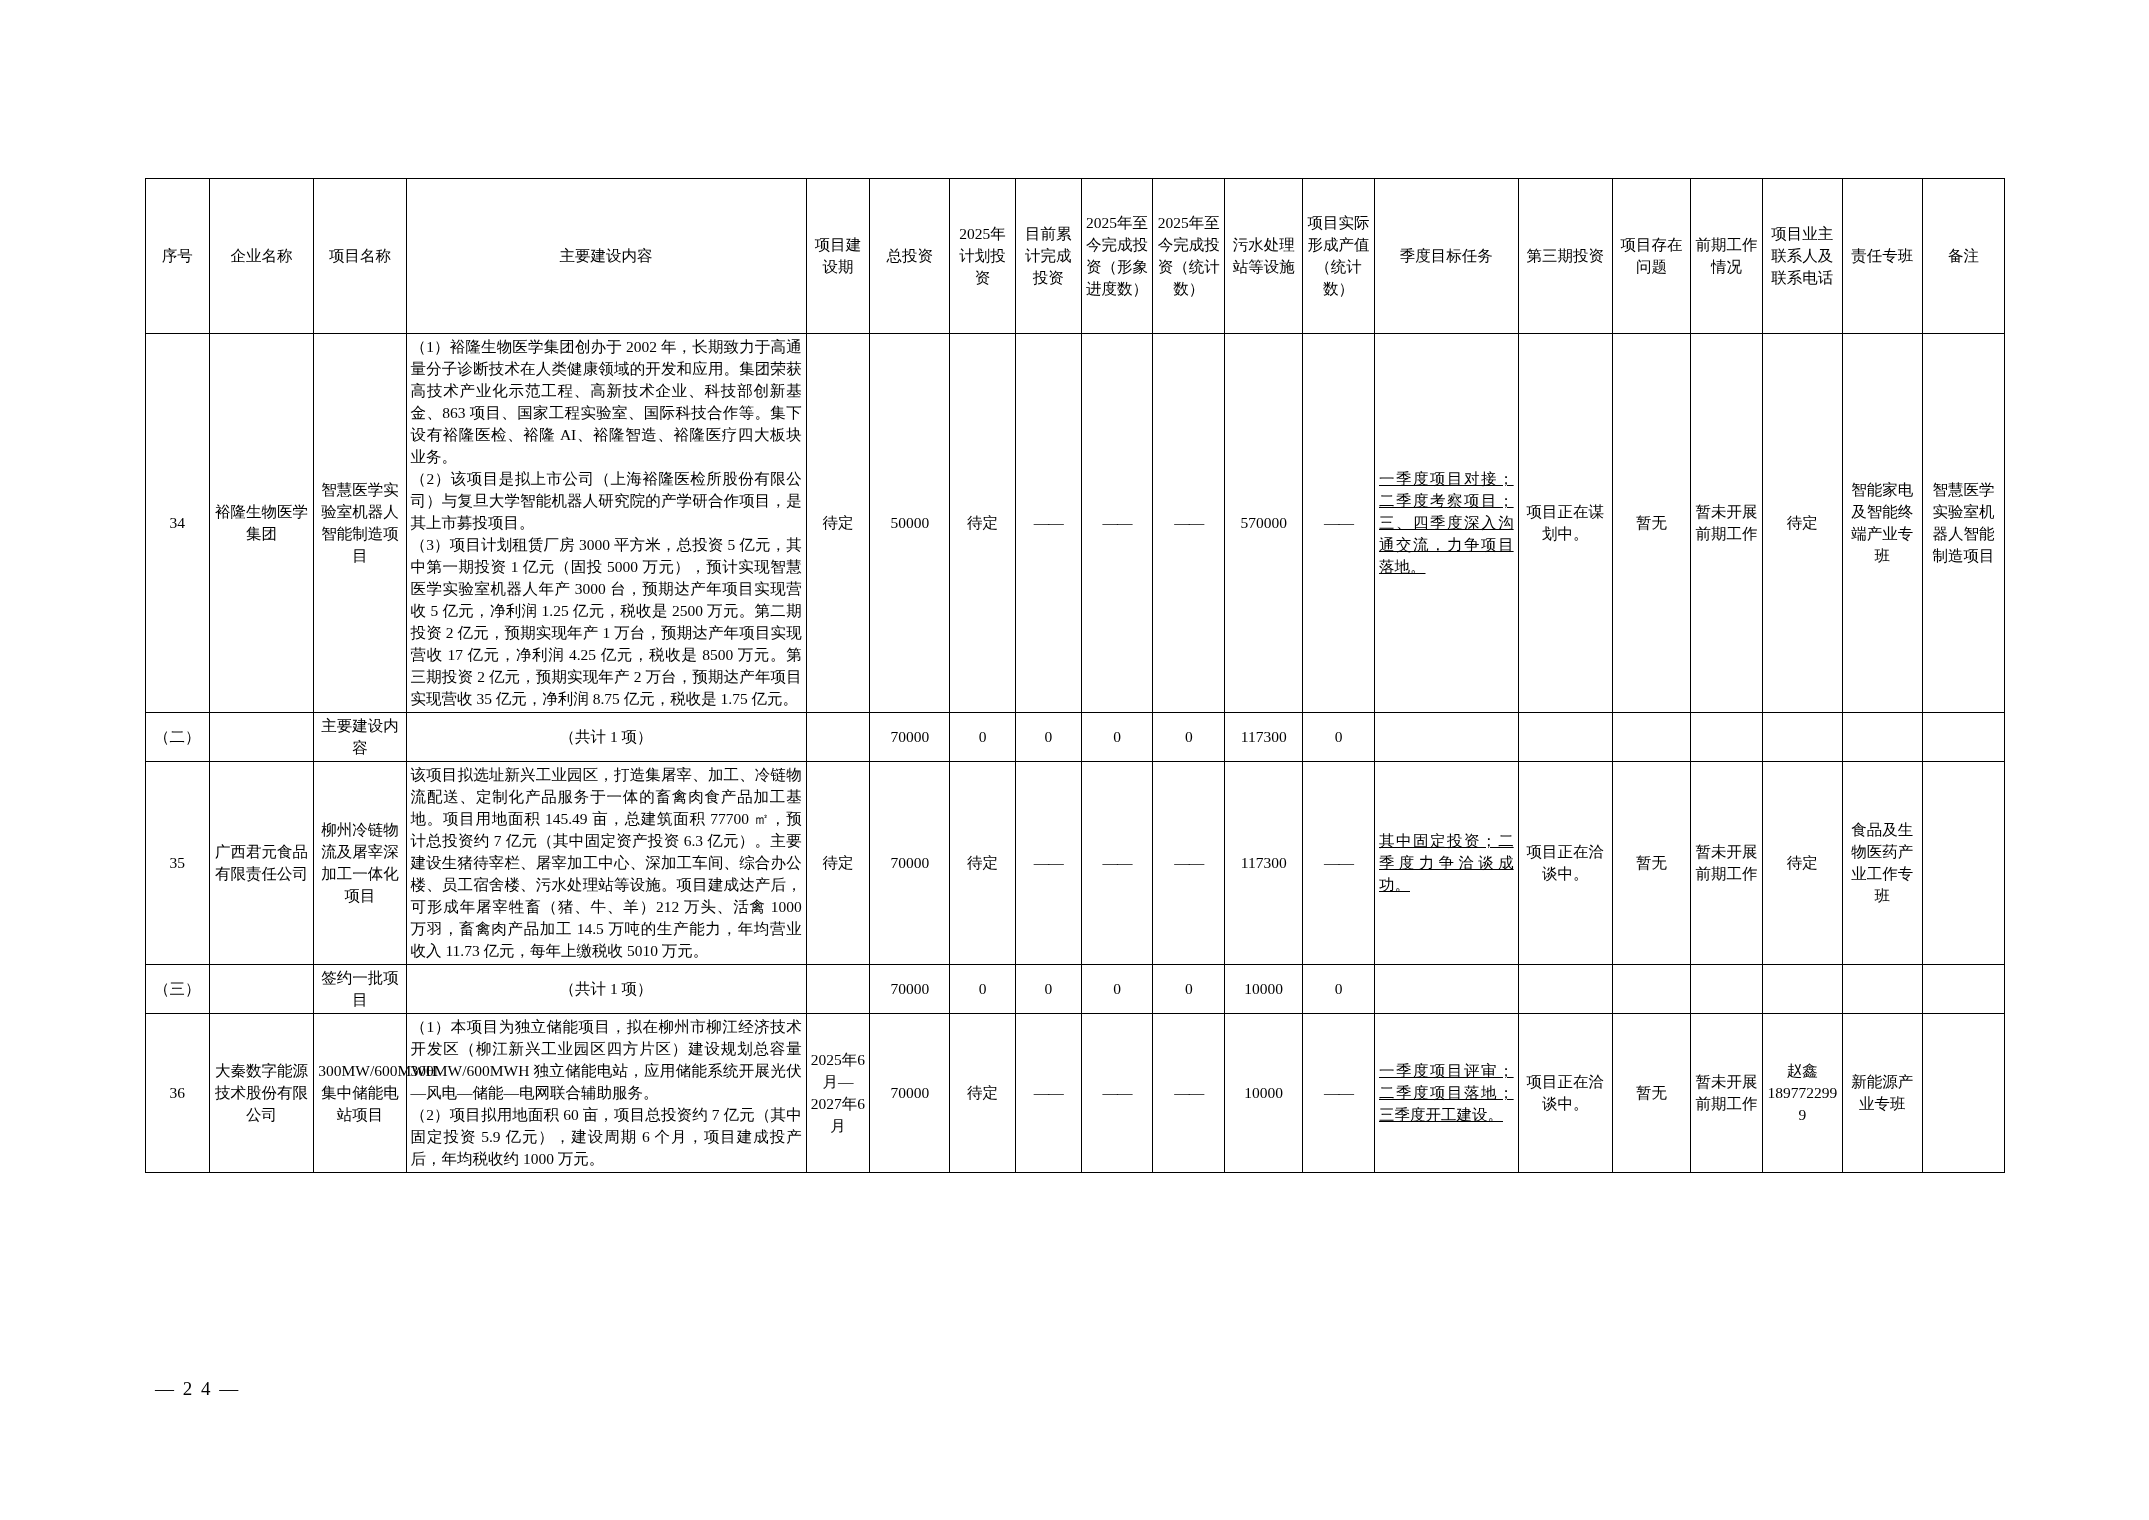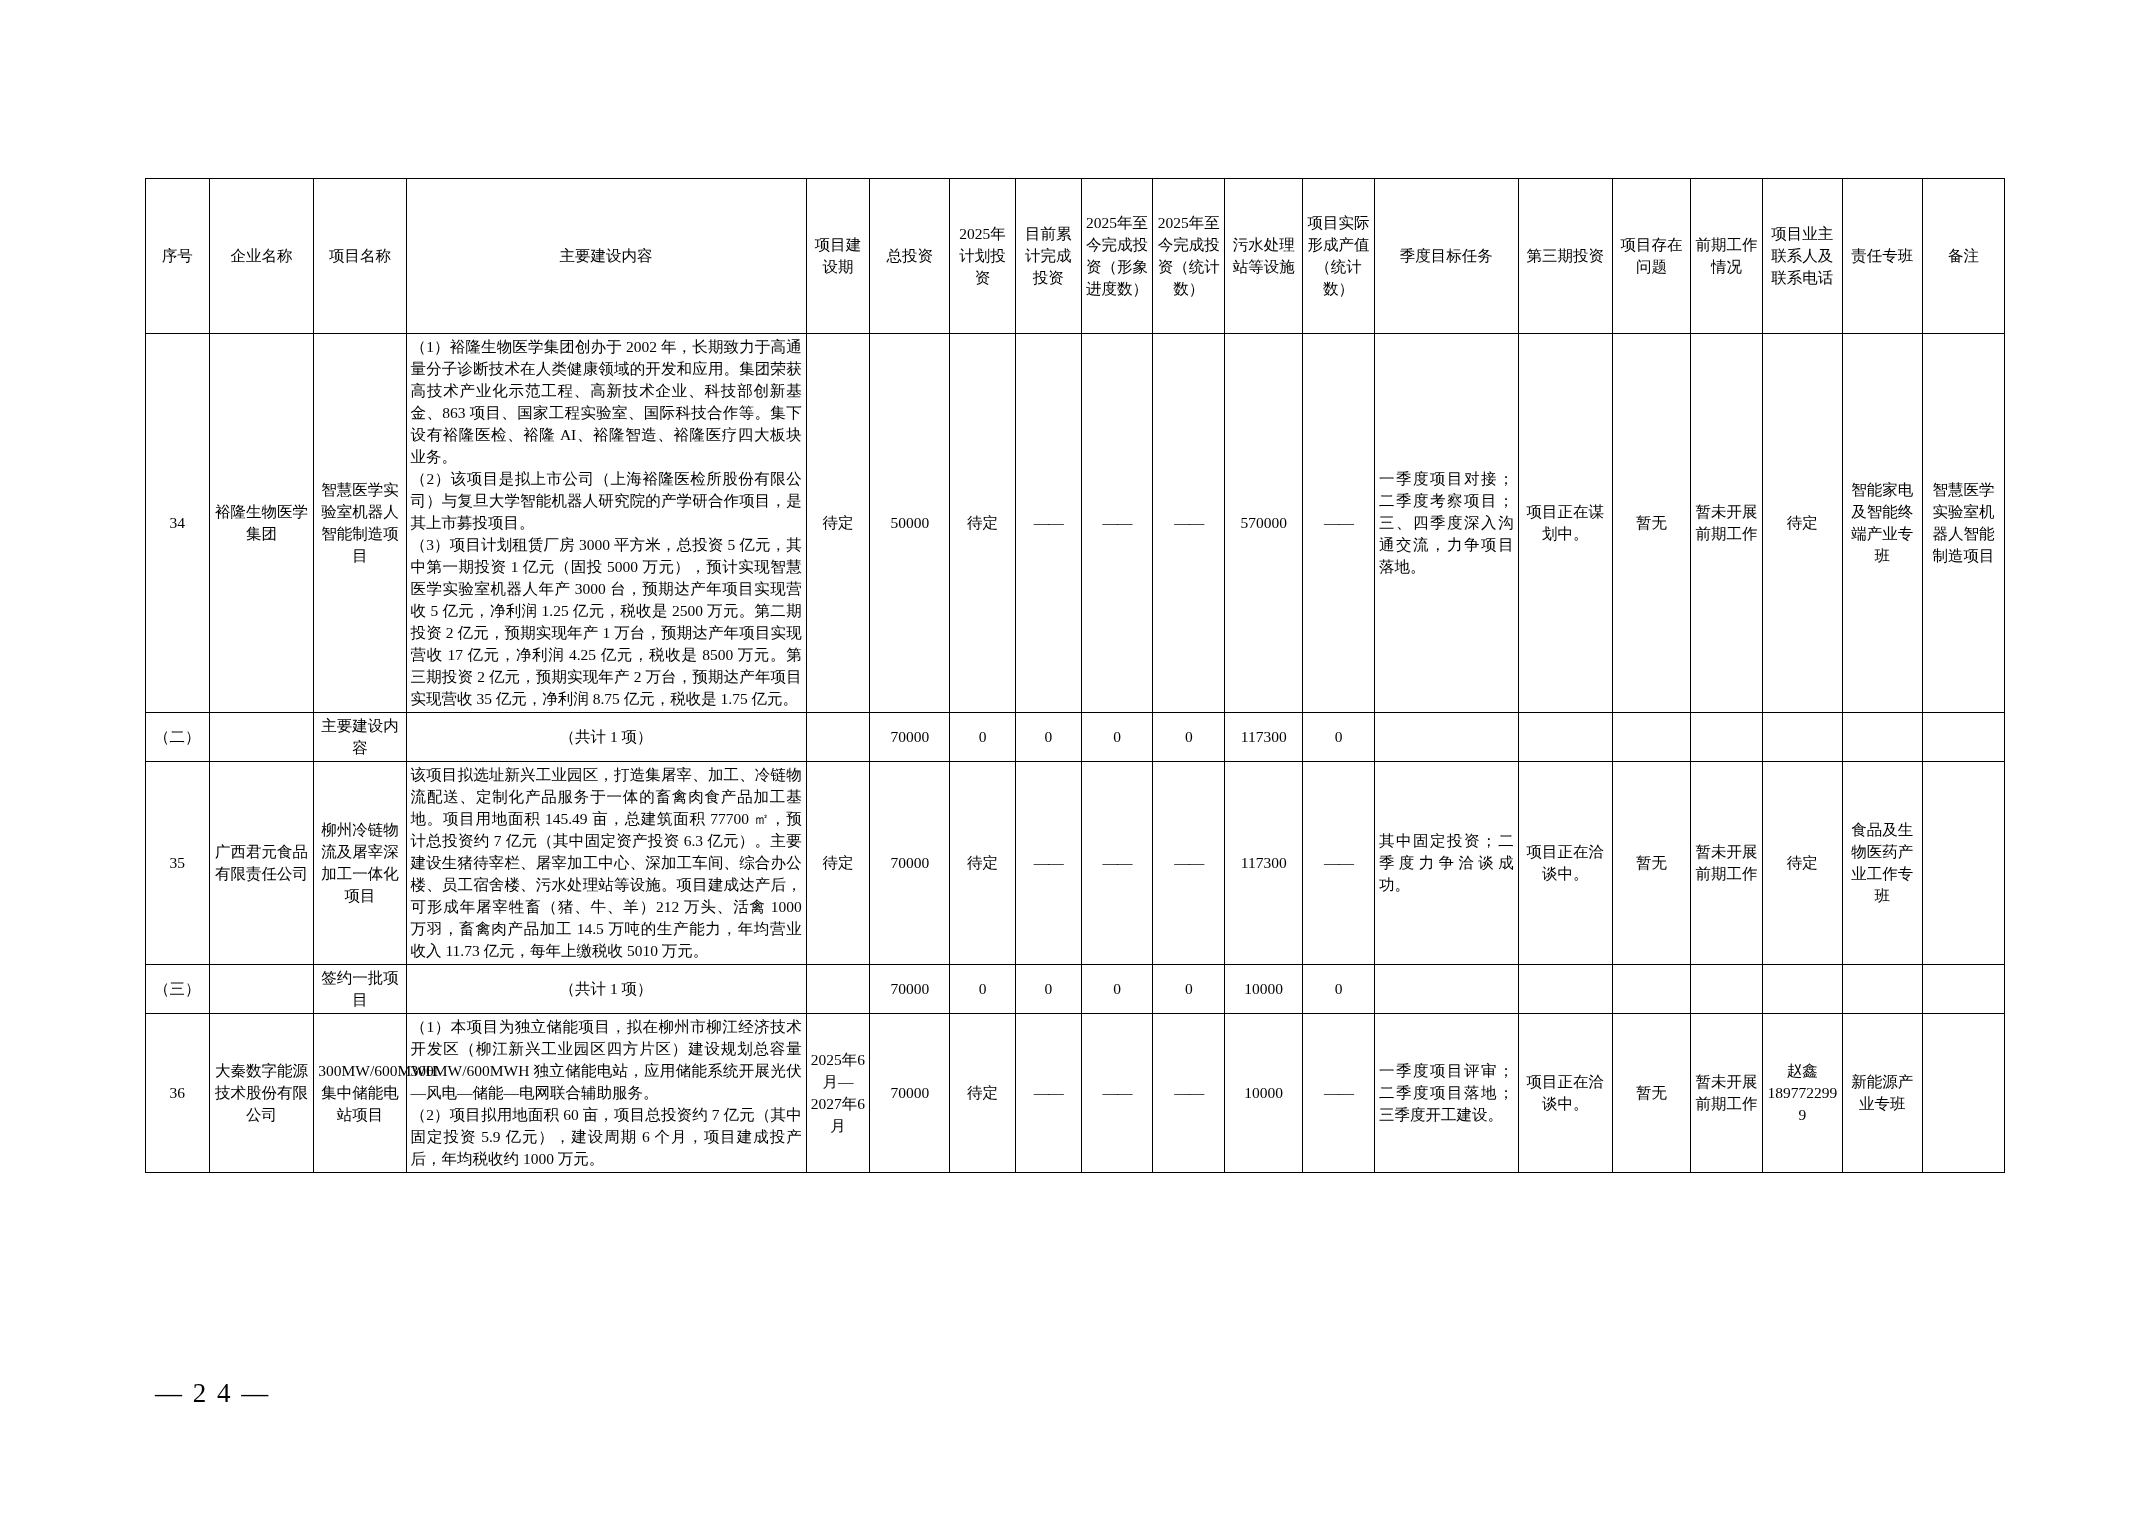--- a/index.html
+++ b/index.html
@@ -54,29 +54,30 @@
     line-height: 1.72;
     font-size: 15.5px;
   }
   td.just-mid {
     text-align: justify;
     text-align-last: left;
     vertical-align: middle;
     padding: 6px 7px;
     line-height: 1.72;
     font-size: 15.5px;
+    text-decoration: underline;
   }
   td.bold { font-weight: bold; }
   .dash { letter-spacing: -1px; }
   .sub-row td { height: 44px; }
   .pagenum {
     position: absolute;
     left: 155px;
     top: 1378px;
-    font-size: 27px;
+    font-size: 19px;
     letter-spacing: 2px;
     text-align: center;
   }
 </style>
 </head>
 <body>
 
 <div class="page">
 
   <table class="main">

